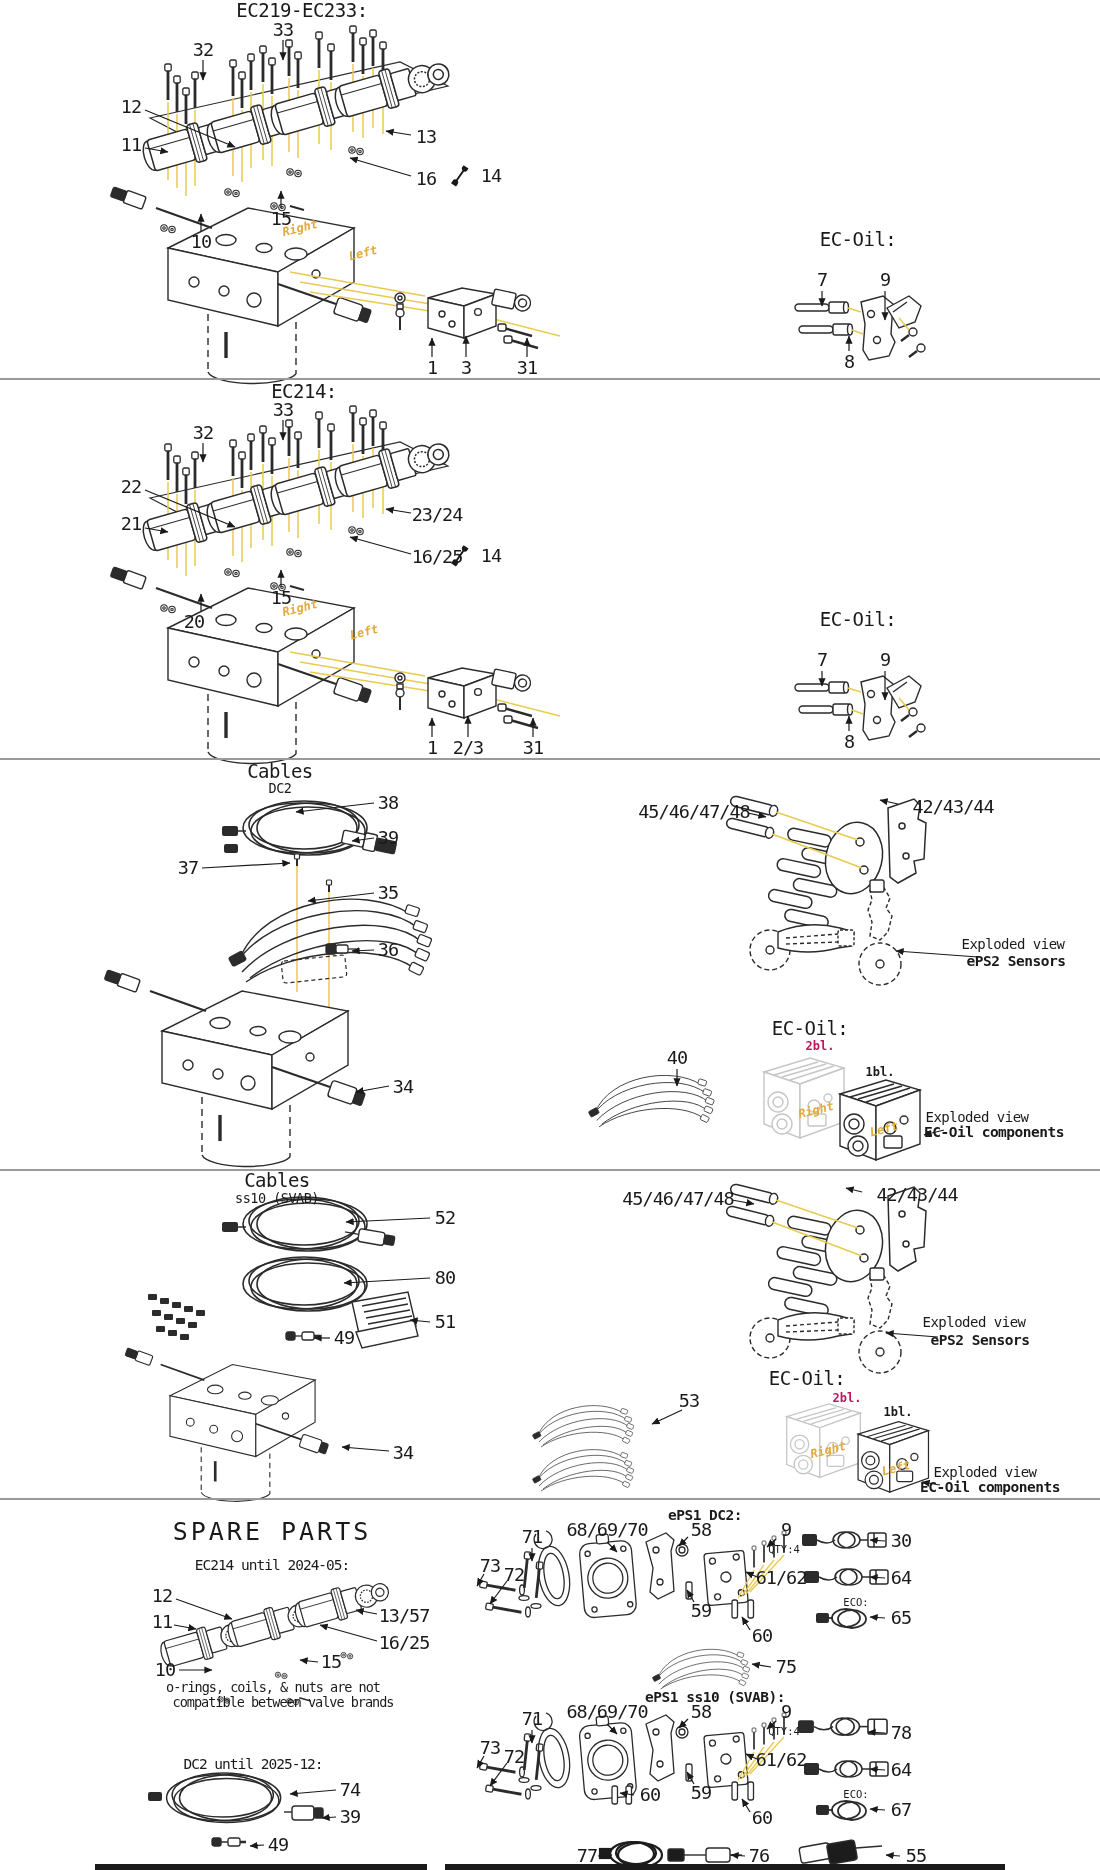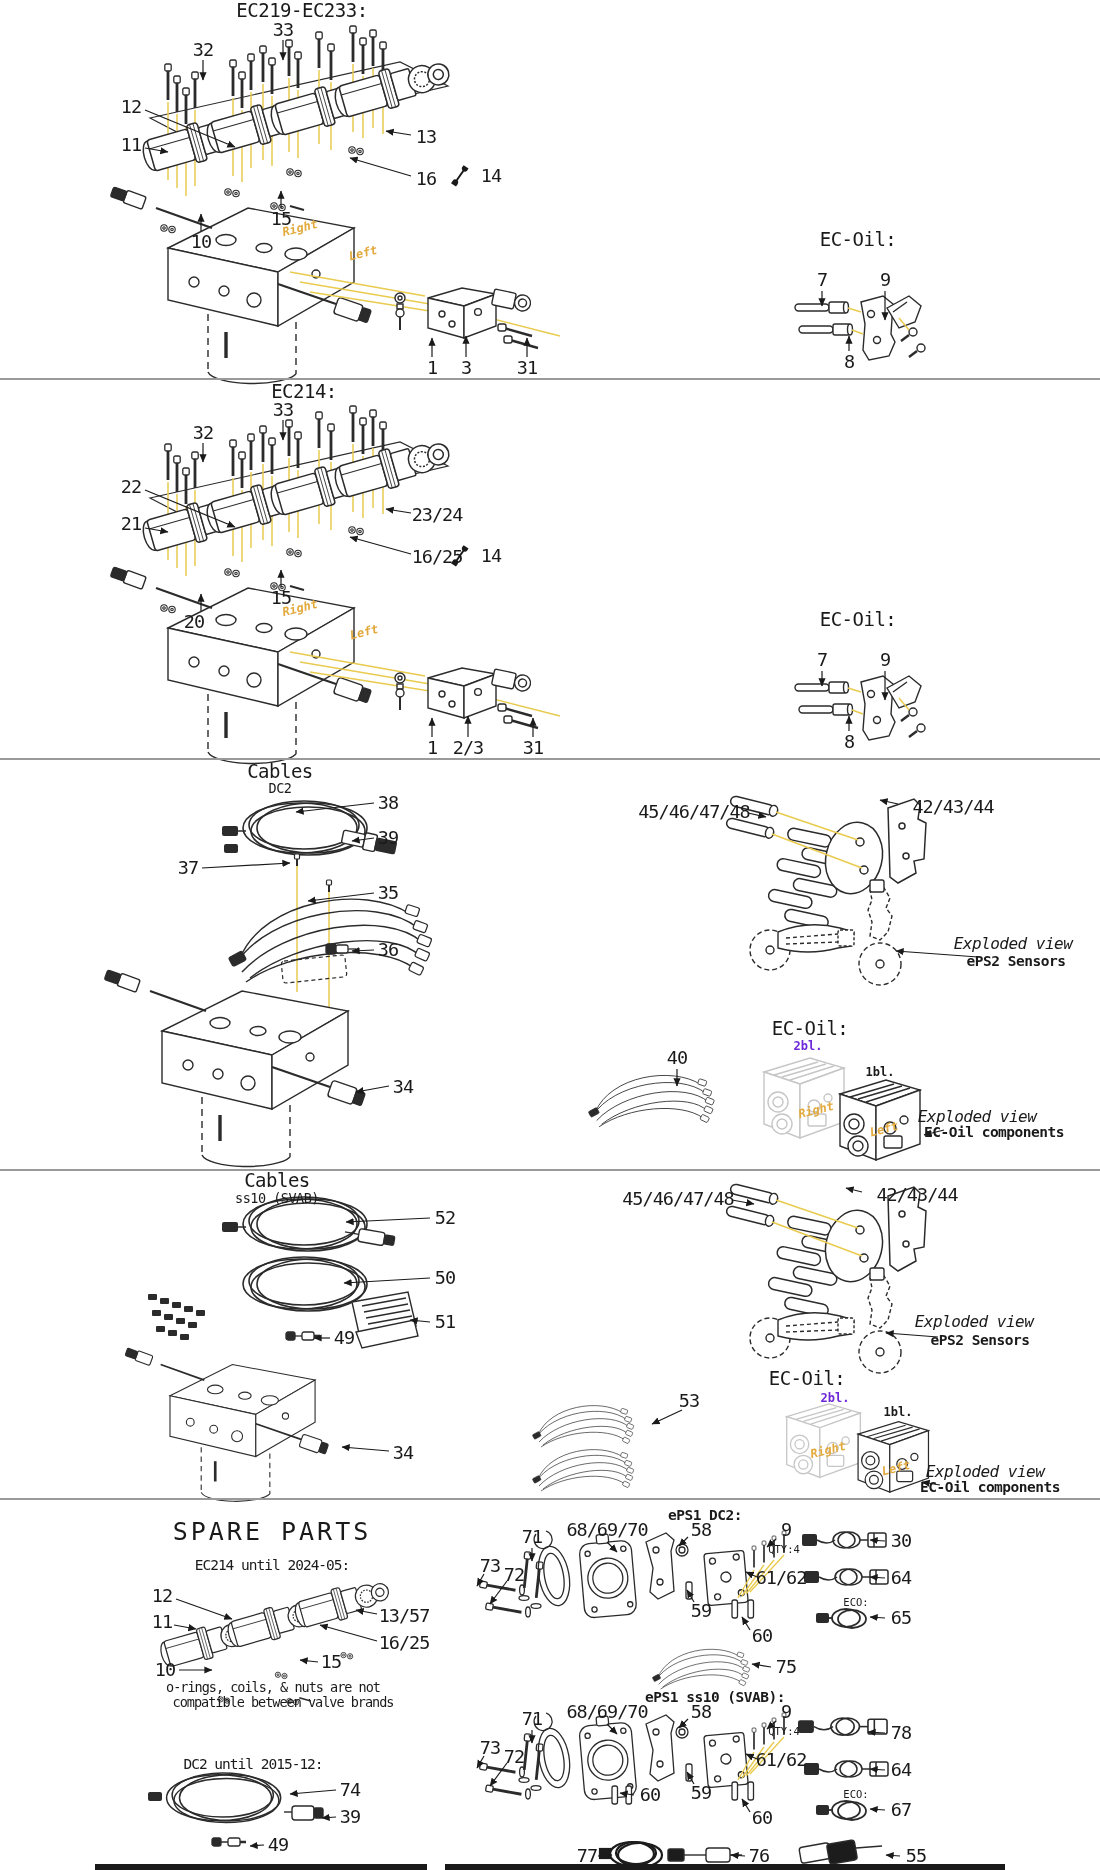--- a/index.html
+++ b/index.html
@@ -10,22 +10,22 @@
   }
   .lbl { position:absolute; transform:translate(-50%,-50%); font-size:18.5px;
          letter-spacing:-1px; white-space:nowrap; line-height:1; }
   .t-section { font-size:19px; letter-spacing:-0.5px; }
   .sub  { font-size:13.5px; letter-spacing:-0.5px; }
   .big  { font-size:25px; letter-spacing:3px; }
   .h15  { font-size:14.5px; letter-spacing:-1px; }
   .note { font-size:13.5px; letter-spacing:-1px; }
   .tiny { font-size:10.5px; letter-spacing:0;text-align:center; }
   .bl   { font-size:12px; font-weight:bold; letter-spacing:0; }
-  .ghosttxt { color:#6d28d9; }
-  .exp  { font-style:italic; font-size:16px; letter-spacing:-0.5px; }
+  .ghosttxt { color:#be185d;margin-left:12px; }
+  .exp  { font-size:14px; letter-spacing:-0.5px; }
   .bl15 { font-size:14.5px; font-weight:bold; letter-spacing:-0.5px; }
   .orient { font-size:12px; font-weight:bold; font-style:italic; color:#e2a93c;
             transform:translate(-50%,-50%) rotate(-14deg); letter-spacing:0; }
   .divider { position:absolute; left:0; width:1100px; height:2px; background:#9a9a9a; }
   svg { position:absolute; left:0; top:0; }
 </style>
 </head>
 <body>
 
 <div id="canvas">
@@ -670,21 +670,21 @@
 <span class="lbl bl ghosttxt" style="left:808px;top:1046px">2bl.</span>
 <span class="lbl bl" style="left:880px;top:1072px">1bl.</span>
 <span class="lbl orient" style="left:816px;top:1110px">Right</span>
 <span class="lbl orient" style="left:884px;top:1129px">Left</span>
 <span class="lbl exp" style="left:977px;top:1117px">Exploded view</span>
 <span class="lbl bl15" style="left:994px;top:1132px">EC-Oil components</span>
 
 <span class="lbl t-section" style="left:277px;top:1180px">Cables</span>
 <span class="lbl sub" style="left:277px;top:1199px">ss10 (SVAB)</span>
 <span class="lbl" style="left:445px;top:1218px">52</span>
-<span class="lbl" style="left:445px;top:1278px">50</span>
+<span class="lbl" style="left:445px;top:1278px">80</span>
 <span class="lbl" style="left:445px;top:1322px">51</span>
 <span class="lbl" style="left:344px;top:1338px">49</span>
 <span class="lbl" style="left:403px;top:1453px">34</span>
 <span class="lbl" style="left:678px;top:1199px">45/46/47/48</span>
 <span class="lbl" style="left:917px;top:1195px">42/43/44</span>
 <span class="lbl exp" style="left:974px;top:1322px">Exploded view</span>
 <span class="lbl bl15" style="left:980px;top:1340px">ePS2 Sensors</span>
 <span class="lbl t-section" style="left:807px;top:1378px">EC-Oil:</span>
 <span class="lbl" style="left:689px;top:1401px">53</span>
 <span class="lbl bl ghosttxt" style="left:835px;top:1398px">2bl.</span>
@@ -697,21 +697,21 @@
 <span class="lbl big" style="left:272px;top:1531px">SPARE PARTS</span>
 <span class="lbl h15" style="left:272px;top:1565px">EC214 until 2024-05:</span>
 <span class="lbl" style="left:162px;top:1596px">12</span>
 <span class="lbl" style="left:162px;top:1622px">11</span>
 <span class="lbl" style="left:404px;top:1616px">13/57</span>
 <span class="lbl" style="left:404px;top:1643px">16/25</span>
 <span class="lbl" style="left:331px;top:1662px">15</span>
 <span class="lbl" style="left:165px;top:1670px">10</span>
 <span class="lbl note" style="left:273px;top:1688px">o-rings, coils, &amp; nuts are not</span>
 <span class="lbl note" style="left:283px;top:1703px">compatible between valve brands</span>
-<span class="lbl h15" style="left:253px;top:1764px">DC2 until 2015-12:</span>
+<span class="lbl h15" style="left:253px;top:1764px">DC2 until 2025-12:</span>
 <span class="lbl" style="left:350px;top:1790px">74</span>
 <span class="lbl" style="left:350px;top:1817px">39</span>
 <span class="lbl" style="left:278px;top:1845px">49</span>
 
 <span class="lbl bl15" style="left:705px;top:1515px">ePS1 DC2:</span>
 <span class="lbl" style="left:532px;top:1537px">71</span>
 <span class="lbl" style="left:701px;top:1530px">58</span>
 <span class="lbl" style="left:786px;top:1530px">9</span>
 <span class="lbl tiny" style="left:784px;top:1549px">QTY:4</span>
 <span class="lbl" style="left:607px;top:1530px">68/69/70</span>

